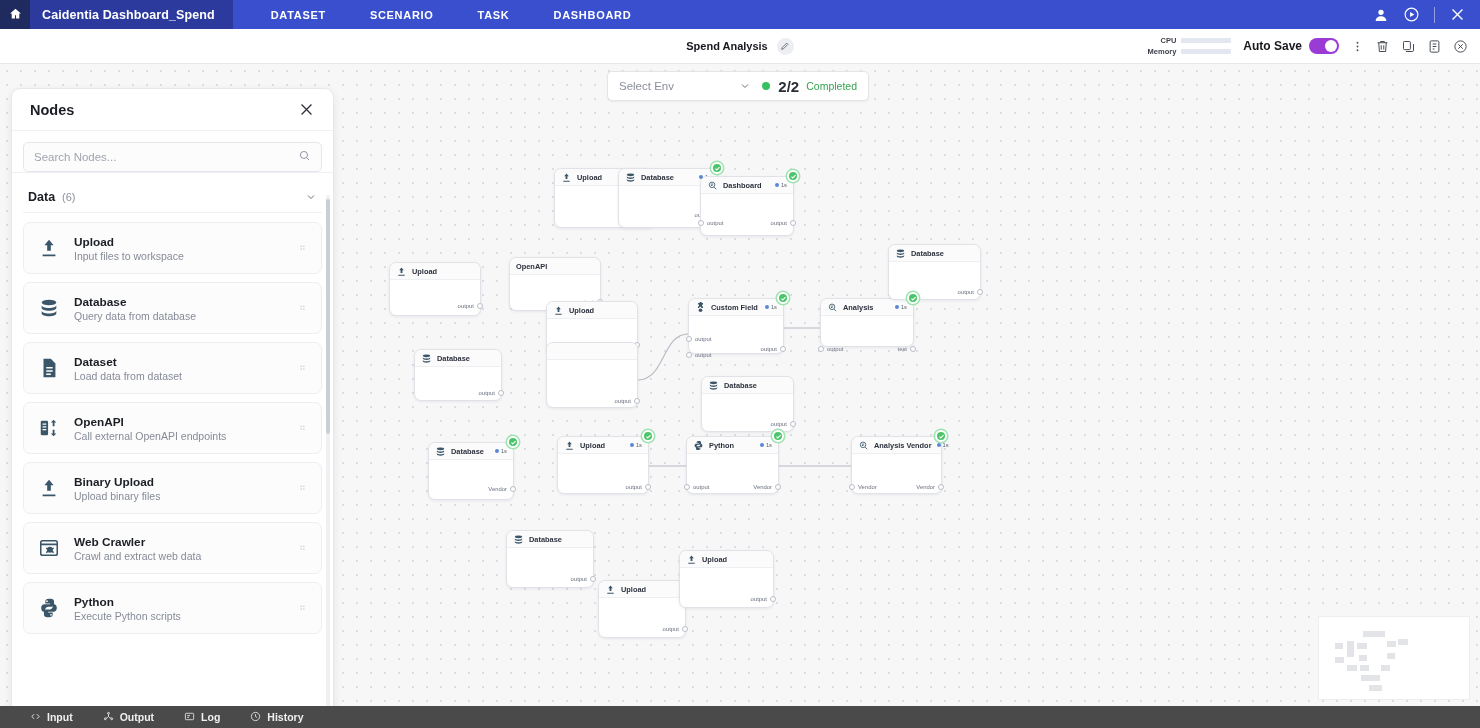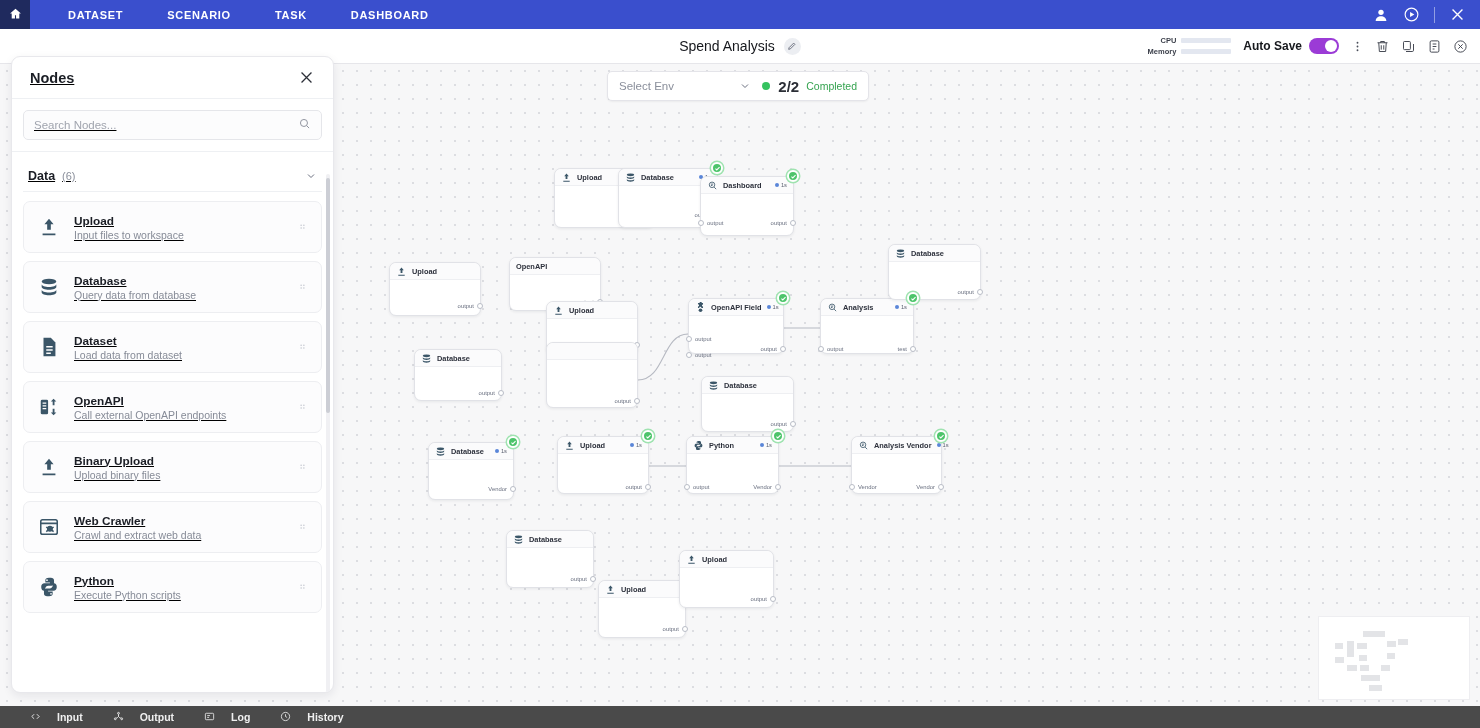--- a/index.html
+++ b/index.html
@@ -37,21 +37,21 @@
   
   .subheader {
     position: absolute; top: 29px; left: 0; width: 1480px; height: 35px;
     background: #ffffff; border-bottom: 1px solid #e6e6ea;
     display: flex; align-items: center;
   }
   .sh-center {
     position: absolute; left: 0; right: 0; display: flex;
     align-items: center; justify-content: center; gap: 9px;
   }
-  .sh-title { font-size: 14px; font-weight: normal; color: #16181d; text-align: center; }
+  .sh-title { font-size: 11px; font-weight: bold; color: #16181d; text-align: center; }
   .edit-badge {
     width: 17px; height: 17px; border-radius: 50%; background: #eceef2;
     display: flex; align-items: center; justify-content: center;
     cursor: pointer;
   }
   .sh-right {
     margin-left: auto; display: flex; align-items: center; gap: 12px;
     padding-right: 12px; z-index: 2;
   }
   .meter-block { display: flex; flex-direction: column; gap: 2px; }
@@ -137,32 +137,32 @@
 
   
   .minimap {
     position: absolute; left: 1318px; top: 552px; width: 152px; height: 84px;
     background: #ffffff; border: 1px solid #eeeef1;
   }
   .mm-node { position: absolute; background: #e3e4e7; }
 
   
   .panel {
-    position: absolute; left: 11px; top: 56px; width: 323px; height: 637px;
+    position: absolute; left: 11px; top: 88px; width: 323px; height: 637px;
     background: #ffffff; border: 1px solid #e8e8ec; border-radius: 9px;
     box-shadow: 0 3px 10px rgba(20,25,45,.08);
-    display: flex; flex-direction: column; overflow: hidden; text-decoration: underline;
+    display: flex; flex-direction: column; overflow: hidden;
   }
   .panel-head {
     height: 42px; display: flex; align-items: center; padding: 0 18px;
     border-bottom: 1px solid #eef0f3; flex: 0 0 auto;
   }
   .panel-title { font-size: 14.5px; font-weight: bold; color: #1b1e25; }
   .panel-close { margin-left: auto; cursor: pointer; display: flex; }
-  .panel-search-wrap { padding: 11px 11px 11px; border-bottom: 1px solid #eef0f3; flex: 0 0 auto; }
+  .panel-search-wrap { padding: 11px 11px 0; border-bottom: 1px solid #eef0f3; flex: 0 0 auto; }
   .search-box {
     height: 30px; border: 1px solid #e5e6ea; border-radius: 5px;
     background: #fcfcfd; display: flex; align-items: center; padding: 0 10px;
   }
   .search-box input {
     border: none; outline: none; background: transparent; flex: 1;
     font-family: "Liberation Sans", sans-serif; font-size: 11.5px; color: #33363f;
   }
   .search-box input::placeholder { color: #a0a4ae; }
   .panel-scroll {
@@ -193,34 +193,35 @@
   .nitem-name { font-size: 11.8px; font-weight: bold; color: #1b1e25; }
   .nitem-desc { font-size: 10.5px; color: #868b97; }
   .nitem-grip { margin-left: auto; display: flex; cursor: grab; }
 
   
   .bottombar {
     position: absolute; left: 0; bottom: 0; width: 1480px; height: 22px;
     background: #4a4a4a; display: flex; align-items: center; gap: 30px;
     padding-left: 30px; z-index: 20;
   }
-  .bb-tab { display: flex; align-items: center; gap: 16px; cursor: pointer; }
+  .bb-tab { display: flex; align-items: center; gap: 6px; cursor: pointer; }
   .bb-label { font-size: 10.5px; font-weight: bold; color: #f0f0f0; }
 </style>
 </head>
 <body>
 
 <div class="topnav">
   <div class="home-tile">
     <span>
       <svg width="13" height="13" viewBox="0 0 24 24" fill="#ffffff">
           <path d="M12 3 2 12h3v9h6v-6h2v6h6v-9h3z"></path>
         </svg>
     </span>
   </div>
+  <div class="brand-tile">Caidentia Dashboard_Spend</div>
   <div class="nav-items">
     <div class="nav-item">DATASET</div>
     <div class="nav-item">SCENARIO</div>
     <div class="nav-item">TASK</div>
     <div class="nav-item">DASHBOARD</div>
   </div>
   <div class="nav-right">
     <span class="ic">
       <svg width="16" height="16" viewBox="0 0 24 24" fill="#ffffff">
           <circle cx="12" cy="8" r="4"></circle>
@@ -463,21 +464,21 @@
         </div>
       </div>
       <div class="node" style="left: 688px; top: 234px; width: 96px; height: 56px;">
         <div class="node-head">
           <span class="node-ico">
             <svg width="11" height="11" viewBox="0 0 24 24" fill="#3b5668">
               <path d="M10 2a2.4 2.4 0 014.8 0h2.7v3.2a2.4 2.4 0 000 4.8V13H14a2.4 2.4 0 10-4.8 0H6.5V9.9a2.4 2.4 0 000-4.8V2z"></path>
               <circle cx="12" cy="18" r="4"></circle>
             </svg>
           </span>
-          <span class="node-title">OpenAPI Field</span>
+          <span class="node-title">Custom Field</span>
           <span class="node-time"><span class="tdot"></span>1s</span>
         </div>
         <div class="node-body">
           <span class="port in" style="top:20px">
             <span class="dot"></span>
             <span class="plabel">output</span>
           </span>
           <span class="port in" style="top:36px">
             <span class="dot"></span>
             <span class="plabel">output</span>
@@ -486,21 +487,21 @@
             <span class="plabel">output</span>
             <span class="dot"></span>
           </span>
         </div>
         <span class="badge-ok">
           <svg width="7" height="7" viewBox="0 0 24 24" fill="none" stroke="#ffffff" stroke-width="3.5">
             <path d="M5 12.5l4.5 4.5L19 7"></path>
           </svg>
         </span>
       </div>
-      <div class="node" style="left: 820px; top: 234px; width: 94px; height: 56px;">
+      <div class="node" style="left: 820px; top: 234px; width: 94px; height: 49px;">
         <div class="node-head">
           <span class="node-ico">
             <svg width="11" height="11" viewBox="0 0 24 24" fill="none" stroke="#3b5668" stroke-width="1.8">
               <circle cx="11" cy="10.5" r="6"></circle>
               <path d="M15.5 15.5L20 20"></path>
               <path d="M8.5 9h5M8.5 12h3.5"></path>
             </svg>
           </span>
           <span class="node-title">Analysis</span>
           <span class="node-time"><span class="tdot"></span>1s</span>

